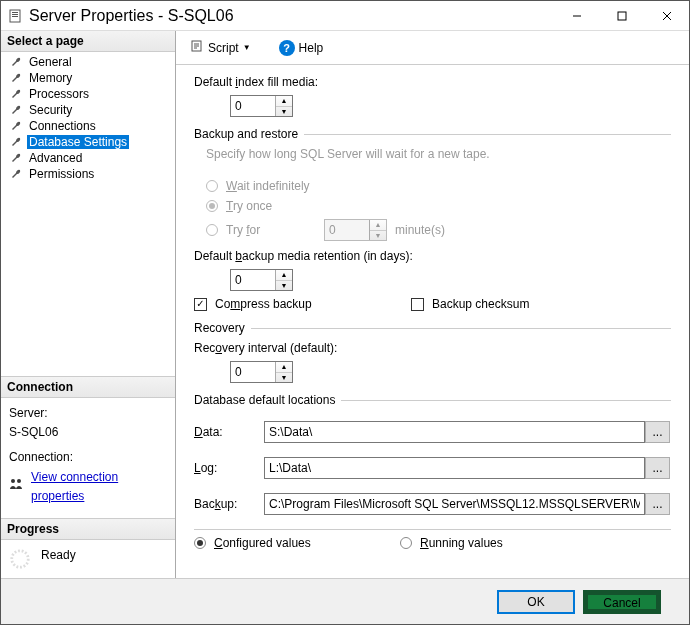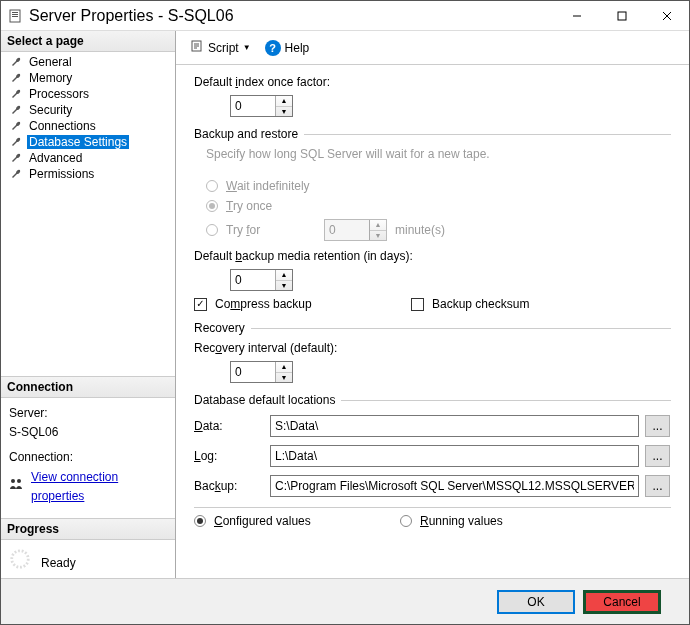--- a/index.html
+++ b/index.html
@@ -14,49 +14,49 @@
   .panelheader { background:linear-gradient(#f3f3f3,#e8e8e8); border-bottom:1px solid #ccc; padding:3px 6px; font-weight:bold; }
   .pagelist { padding:2px 4px; }
   .pageitem { display:flex; align-items:center; padding:1px 4px; gap:4px; cursor:default; }
   .pageitem.selected .plabel { background:#0078d7; color:#fff; }
   .plabel { padding:0 2px; }
   .wrench { width:14px; height:14px; display:inline-block; }
   .left-spacer { flex:1; }
   .connsection { border-top:1px solid #ccc; }
   .conncontent { padding:6px 8px; line-height:1.6; }
   .link { color:#0000cc; text-decoration:underline; cursor:pointer; }
-  .progresscontent { padding:8px; display:flex; align-items:flex-end; gap:10px; }
+  .progresscontent { padding:8px; display:flex; align-items:flex-start; gap:10px; }
   .spinner { width:22px; height:22px; }
   .right { flex:1; display:flex; flex-direction:column; }
-  .toolbar { height:34px; border-bottom:1px solid #ccc; display:flex; align-items:center; gap:6px; padding:0 10px; }
+  .toolbar { height:34px; border-bottom:1px solid #ccc; display:flex; align-items:center; gap:20px; padding:0 10px; }
   .tbtn { display:flex; align-items:center; gap:4px; padding:2px 4px; }
   .content { flex:1; padding:10px 18px; overflow:auto; }
   .row { display:flex; align-items:center; margin:6px 0; gap:8px; }
   .grouplabel { display:flex; align-items:center; margin:10px 0 6px 0; white-space:nowrap; gap:6px; }
   .grouplabel .line { flex:1; height:1px; background:#ccc; }
   .indent { margin-left:36px; }
   .indent2 { margin-left:12px; }
   .spinbox { display:inline-flex; border:1px solid #777; height:22px; }
   .spinbox.disabled { border-color:#bbb; color:#999; }
   .spinbox input { border:none; width:44px; padding:0 4px; outline:none; font:inherit; text-align:left; }
   .spinbox.disabled input { background:#f5f5f5; color:#999; }
   .spinbtns { width:17px; border-left:1px solid #aaa; display:flex; flex-direction:column; background:linear-gradient(#fdfdfd,#e9e9e9); }
   .spinbtns span { flex:1; display:flex; align-items:center; justify-content:center; font-size:7px; cursor:pointer; border-bottom:1px solid #ccc; }
   .spinbtns span:last-child { border-bottom:none; }
   .disabled { color:#9b9b9b; }
   .radio { width:12px; height:12px; border:1px solid #888; border-radius:50%; display:inline-flex; align-items:center; justify-content:center; }
   .radio.disabled { border-color:#bbb; }
   .radio .dot { width:6px; height:6px; background:#333; border-radius:50%; }
   .checkbox { width:13px; height:13px; border:1px solid #333; display:inline-flex; align-items:center; justify-content:center; font-size:10px; }
   .checkbox.checked::after { content:"✓"; line-height:1; }
-  .locrow { display:grid; grid-template-columns:70px 1fr 26px; gap:6px; align-items:center; margin:8px 0; }
+  .locrow { display:grid; grid-template-columns:70px 1fr 26px; align-items:center; margin:14px 0; }
   .locrow input { border:1px solid #777; height:22px; padding:0 4px; font:inherit; width:100%; }
   .browse { width:25px; height:22px; border:1px solid #adadad; background:#e1e1e1; display:flex; align-items:center; justify-content:center; cursor:pointer; }
   .footer { height:46px; border-top:1px solid #ccc; display:flex; align-items:center; justify-content:flex-end; gap:8px; padding:0 28px; background:#f0f0f0; }
-  .btn { min-width:78px; height:24px; border:3px solid #14532d; background:#ef4444; font:inherit; cursor:pointer; }
+  .btn { min-width:78px; height:24px; border:5px solid #14532d; background:#15803d; font:inherit; cursor:pointer; }
   .btn.primary { border:2px solid #0078d7; background:#e1e1e1; }
   .helpicon { width:16px; height:16px; border-radius:50%; background:#0078d7; color:#fff; display:inline-flex; align-items:center; justify-content:center; font-weight:bold; font-size:11px; }
   .dropdown-arrow { font-size:8px; }
   .underline-letter { text-decoration: underline; }
 </style>
 </head>
 <body>
 
 <div class="window">
   <div class="titlebar">
@@ -183,21 +183,21 @@
           <span>Script</span>
           <span class="dropdown-arrow">▼</span>
         </div>
         <div class="tbtn">
           <span class="helpicon">?</span>
           <span>Help</span>
         </div>
       </div>
 
       <div class="content">
-        <div><span>Default </span><span class="underline-letter">i</span><span>ndex once factor:</span></div>
+        <div><span>Default </span><span class="underline-letter">i</span><span>ndex fill media:</span></div>
         <div class="row indent">
           <span class="spinbox">
             <input value="0" style="">
             <span class="spinbtns">
                 <span>▲</span>
                 <span>▼</span>
               </span>
           </span>
         </div>
 

